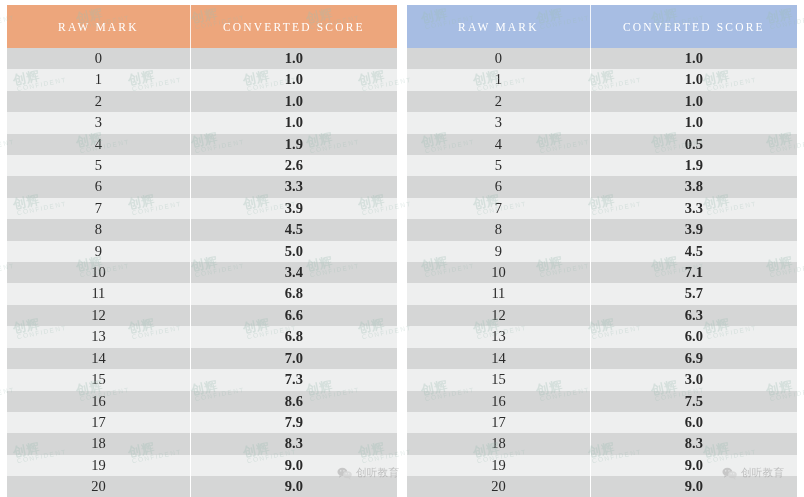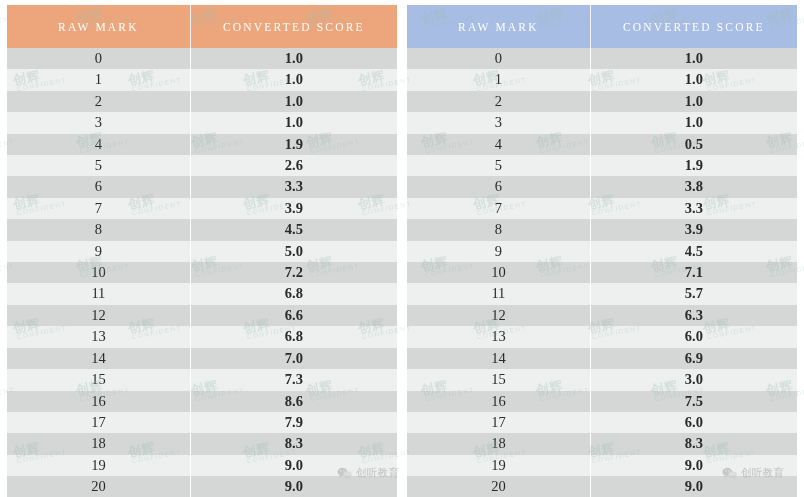--- a/index.html
+++ b/index.html
@@ -427,21 +427,21 @@
           <tr class="odd">
             <td>8</td>
             <td class="col-div conv">4.5</td>
           </tr>
           <tr class="even">
             <td>9</td>
             <td class="col-div conv">5.0</td>
           </tr>
           <tr class="odd">
             <td>10</td>
-            <td class="col-div conv">7.2</td>
+            <td class="col-div conv">3.4</td>
           </tr>
           <tr class="even">
             <td>11</td>
             <td class="col-div conv">6.8</td>
           </tr>
           <tr class="odd">
             <td>12</td>
             <td class="col-div conv">6.6</td>
           </tr>
           <tr class="even">

